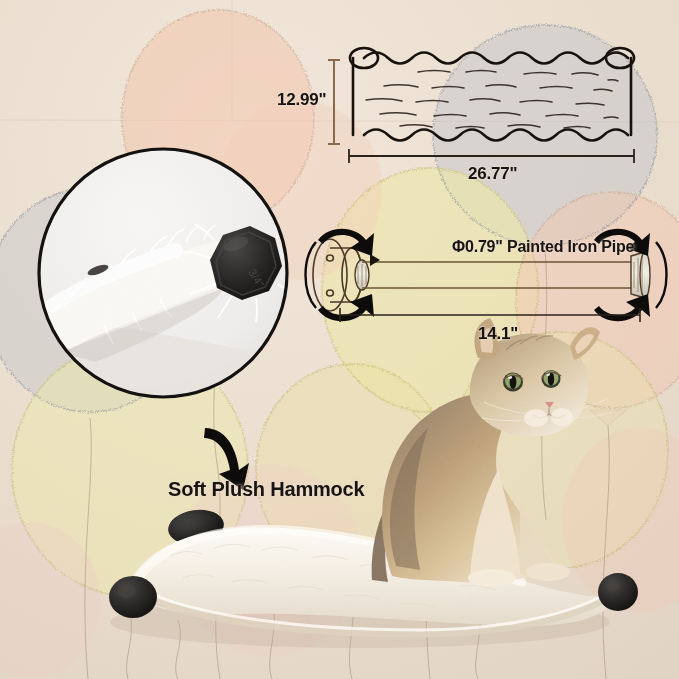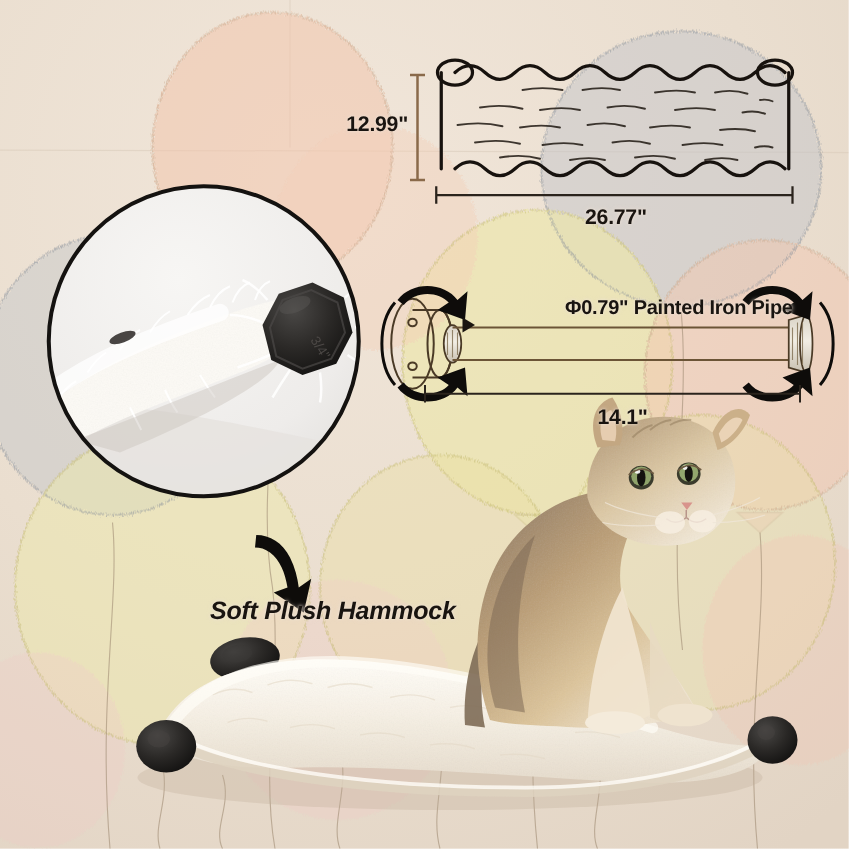--- a/index.html
+++ b/index.html
@@ -27,21 +27,21 @@
     font-family: "Liberation Sans", sans-serif;
     font-weight: 700;
     letter-spacing: -0.2px;
     white-space: nowrap;
     text-shadow: 0 0 2px rgba(236,224,212,0.85), 0 0 4px rgba(236,224,212,0.7);
   }
   #label-height  { left: 277px; top: 90px;  font-size: 17px; }
   #label-width   { left: 468px; top: 164px; font-size: 17px; }
   #label-pipe    { left: 452px; top: 238px; font-size: 16px; }
   #label-length  { left: 478px; top: 324px; font-size: 17px; }
-  #label-hammock { left: 168px; top: 478px; font-size: 20px; font-weight: 700; font-style: italic; }
+  #label-hammock { left: 168px; top: 478px; font-size: 20px; font-weight: 700; }
 </style>
 </head>
 <body>
 
 <div id="stage">
 
   <svg class="layer" viewBox="0 0 679 679" xmlns="http://www.w3.org/2000/svg">
     <defs>
       <filter id="crayon" x="-20%" y="-20%" width="140%" height="140%">
         <feTurbulence type="fractalNoise" baseFrequency="0.55" numOctaves="4" seed="7" result="n"></feTurbulence>

